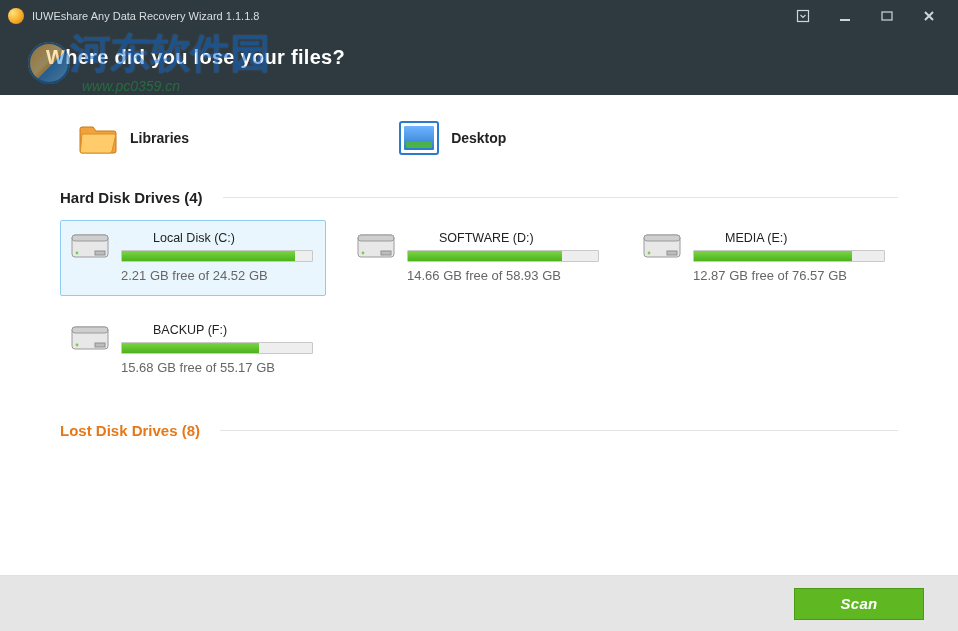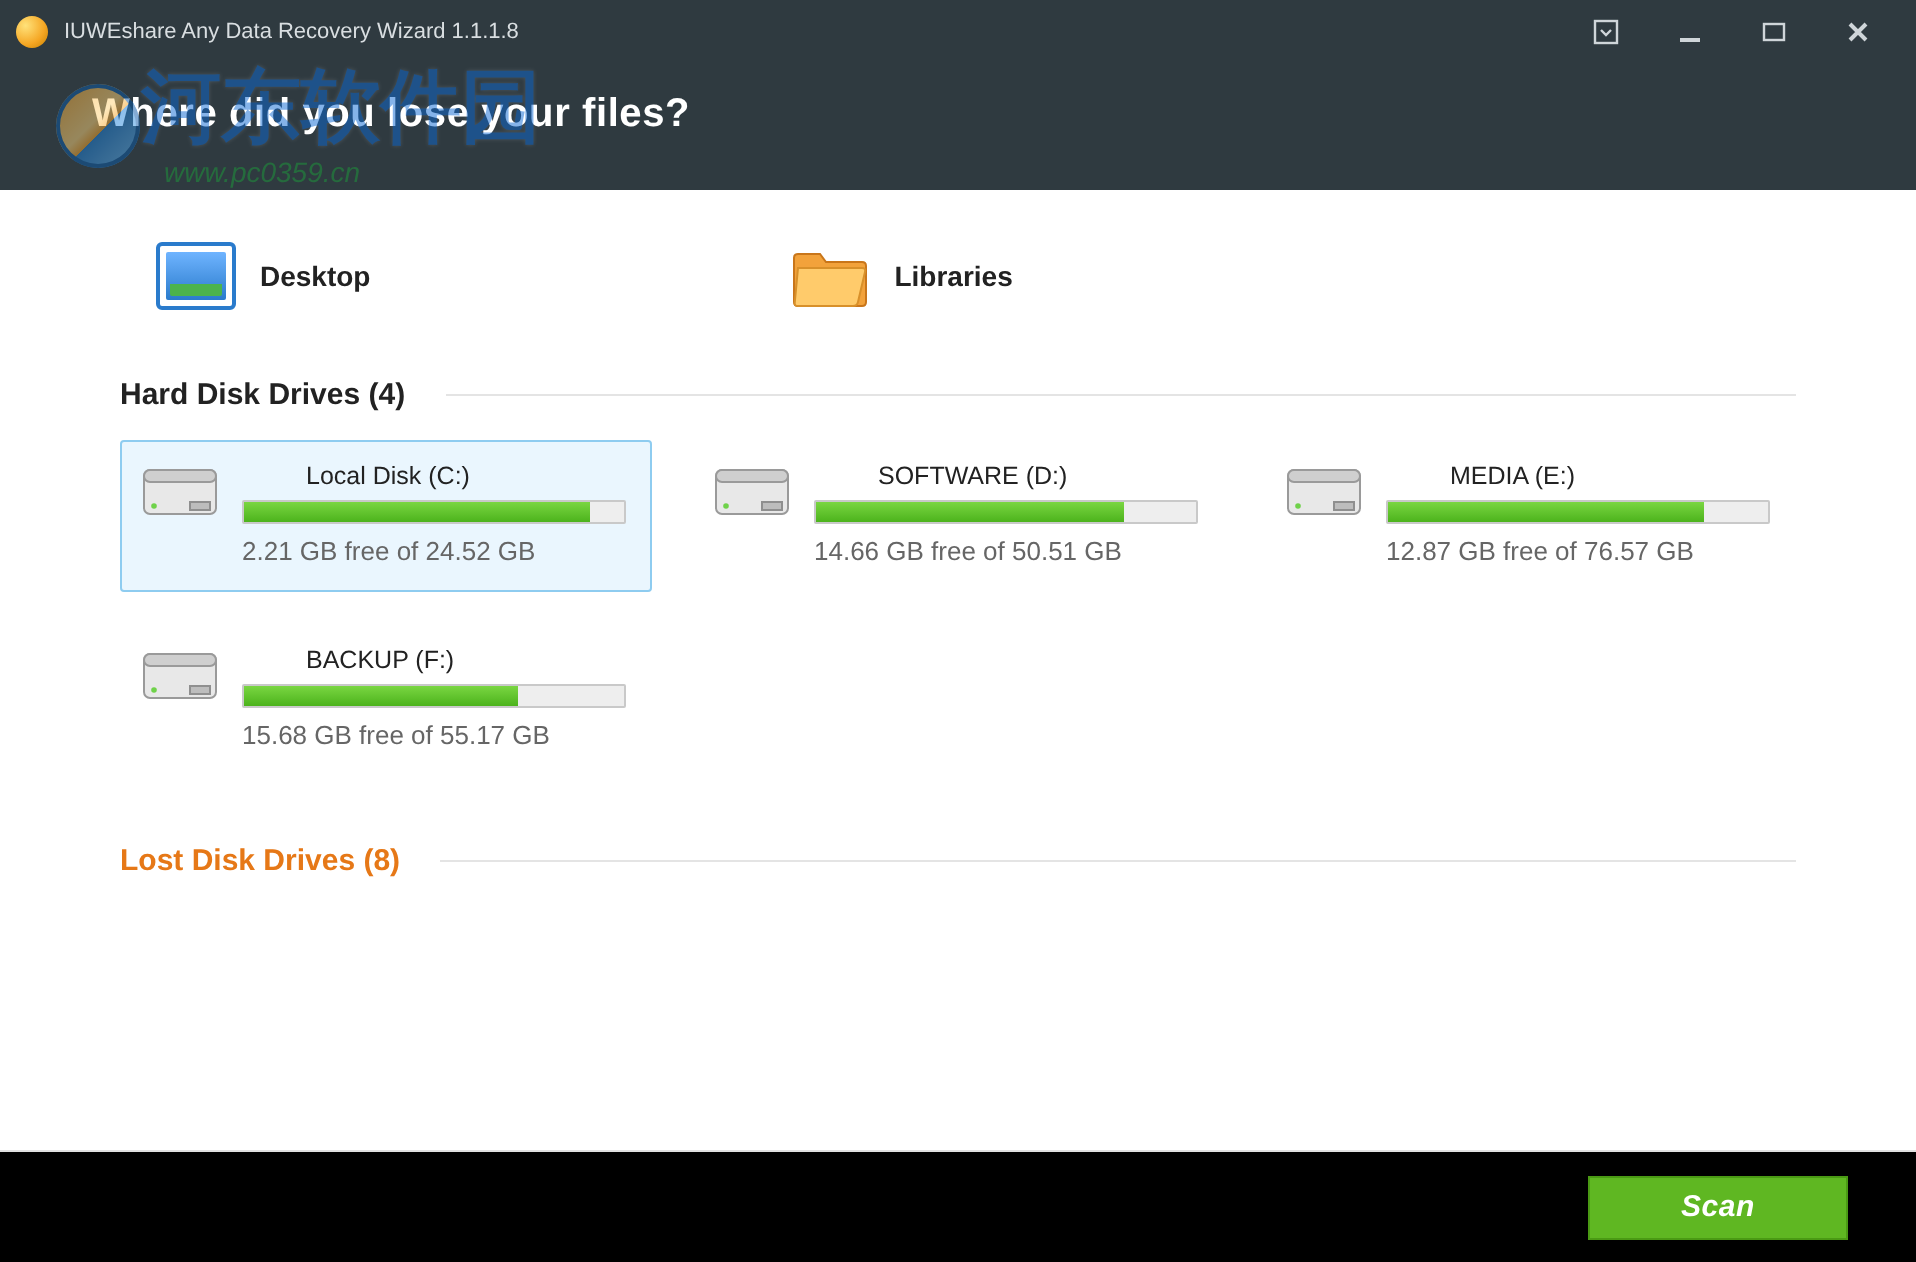--- a/index.html
+++ b/index.html
@@ -49,21 +49,21 @@
   .drive.selected { border-color:#8eccf0; background:#eaf6fe; }
   .hdd-icon { width:38px; height:30px; flex-shrink:0; }
   .hdd-icon svg { width:38px; height:30px; }
   .drive-info { flex:1; min-width:0; }
   .drive-name { font-size:12.5px; color:#222; margin-bottom:5px; white-space:nowrap; overflow:hidden; text-overflow:ellipsis;margin-left:32px;}
   .bar { height:12px; border:1px solid #c9c9c9; background:#eee; border-radius:1px; overflow:hidden; margin-bottom:6px;}
   .bar .fill { height:100%; background:linear-gradient(#7ad642,#4cb31c); }
   .drive-free { font-size:13px; color:#666; }
 
   
-  .footer { height:56px; border-top:1px solid #e0e0e0; display:flex; align-items:center; justify-content:flex-end; padding:0 34px; background:#000000; }
+  .footer { height:56px; border-top:1px solid #e0e0e0; display:flex; align-items:center; justify-content:flex-end; padding:0 34px; background:#e5e5e5; }
   .scan-btn { min-width:130px; height:32px; background:#5fb722; color:#fff; font-weight:bold; font-size:15px; border:none; cursor:pointer; font-style:italic; letter-spacing:.3px; border:1px solid #4a9a14; }
 </style>
 </head>
 <body>
 
 <div class="window">
 
   <div class="titlebar">
     <span class="app-icon"></span>
     <span>IUWEshare Any Data Recovery Wizard 1.1.1.8</span>
@@ -96,33 +96,33 @@
       <span class="globe"></span>
       <span class="big">河东软件园</span>
       <div class="url">www.pc0359.cn</div>
     </div>
     <h1>Where did you lose your files?</h1>
   </div>
 
   <div class="content">
 
     <div class="top-locations">
-      <div class="loc">
-        <div class="icon desktop-icon"></div>
-        <span class="label">Desktop</span>
-      </div>
       <div class="loc">
         <div class="icon folder-icon">
           <svg viewBox="0 0 40 34">
               <path d="M2 10 L2 30 Q2 32 4 32 L36 32 Q38 32 38 30 L38 12 Q38 10 36 10 L18 10 L15 6 L4 6 Q2 6 2 8 Z" fill="#f2a23b" stroke="#c9761a"></path>
               <path d="M4 13 L36 13 Q38 13 37.5 15 L34 30 Q33.6 32 31.5 32 L4 32 Q2 32 2.4 30 L4 13 Z" fill="#ffcb6b" stroke="#d8902a"></path>
             </svg>
         </div>
         <span class="label">Libraries</span>
       </div>
+      <div class="loc">
+        <div class="icon desktop-icon"></div>
+        <span class="label">Desktop</span>
+      </div>
     </div>
 
     <div class="section-head">
       <div class="title">Hard Disk Drives (4)</div>
       <div class="rule"></div>
     </div>
 
     <div class="drives" id="drives-grid">
         <div class="drive selected">
     <div class="hdd-icon"><svg viewBox="0 0 38 30">
@@ -144,21 +144,21 @@
   <rect x="1" y="4" width="36" height="22" rx="3" fill="#e8e8e8" stroke="#9a9a9a"></rect>
   <rect x="1" y="4" width="36" height="6" rx="3" fill="#cfcfcf" stroke="#9a9a9a"></rect>
   <circle cx="6" cy="22" r="1.4" fill="#6fd24a"></circle>
   <rect x="24" y="20" width="10" height="4" fill="#bdbdbd" stroke="#8f8f8f"></rect>
 </svg></div>
     <div class="drive-info">
       <div class="drive-name">SOFTWARE (D:)</div>
       <div class="bar">
         <div class="fill" style="width:81%"></div>
       </div>
-      <div class="drive-free">14.66 GB free of 50.51 GB</div>
+      <div class="drive-free">14.66 GB free of 58.93 GB</div>
     </div>
         </div>
         <div class="drive">
     <div class="hdd-icon"><svg viewBox="0 0 38 30">
   <rect x="1" y="4" width="36" height="22" rx="3" fill="#e8e8e8" stroke="#9a9a9a"></rect>
   <rect x="1" y="4" width="36" height="6" rx="3" fill="#cfcfcf" stroke="#9a9a9a"></rect>
   <circle cx="6" cy="22" r="1.4" fill="#6fd24a"></circle>
   <rect x="24" y="20" width="10" height="4" fill="#bdbdbd" stroke="#8f8f8f"></rect>
 </svg></div>
     <div class="drive-info">

